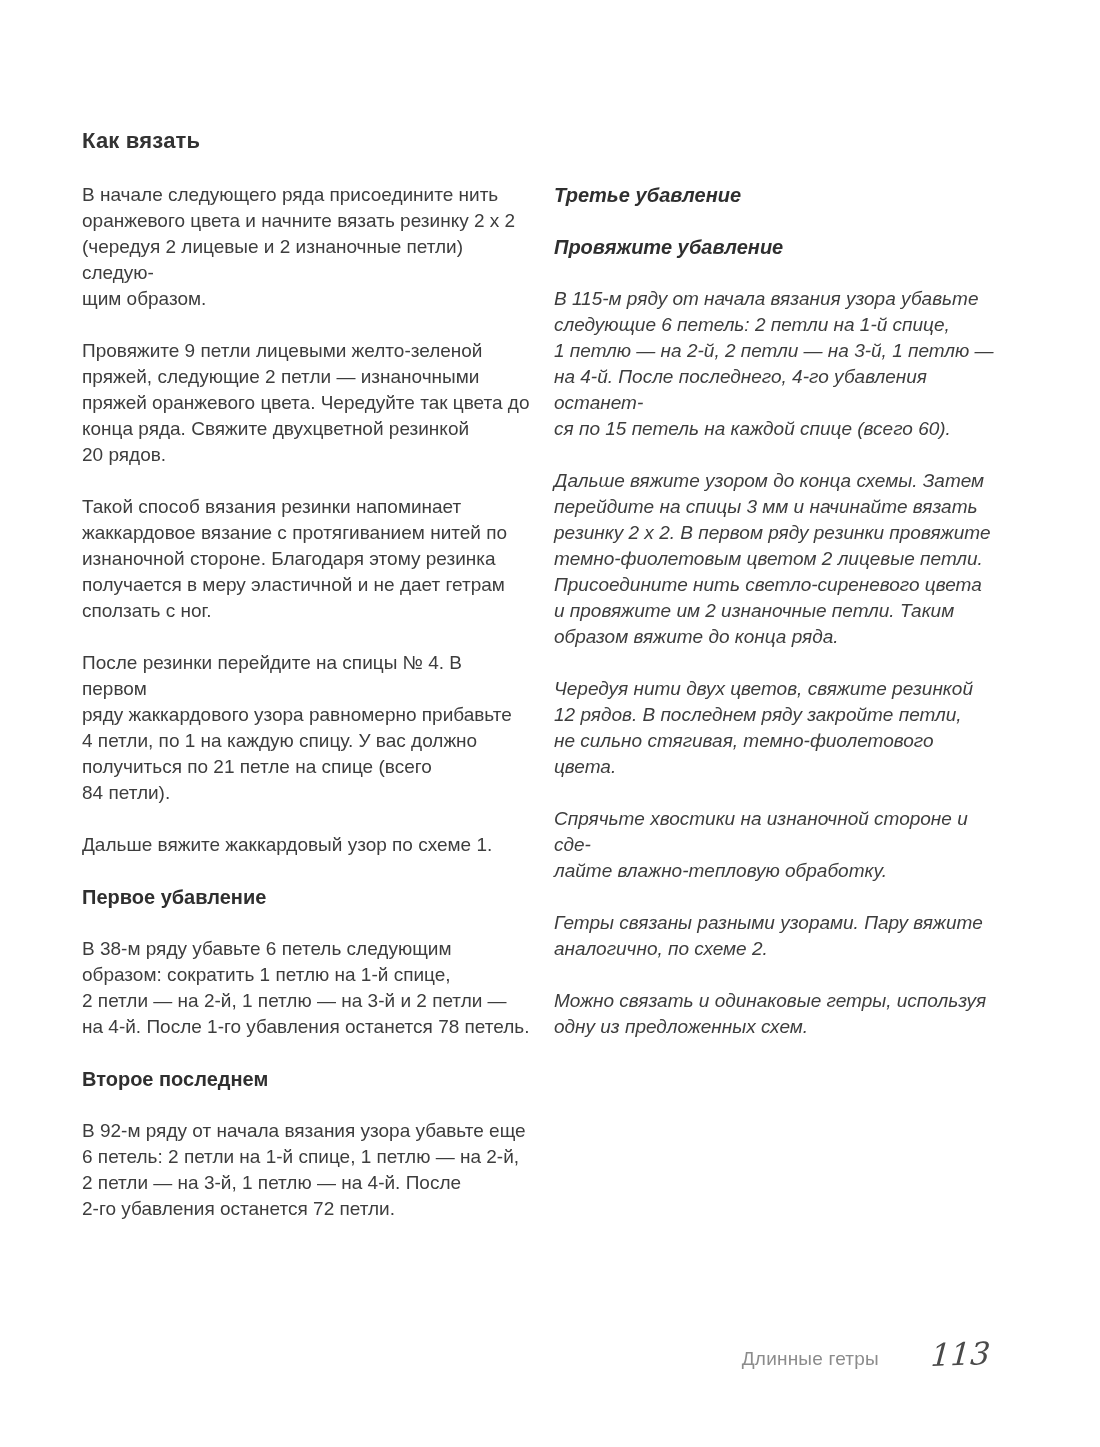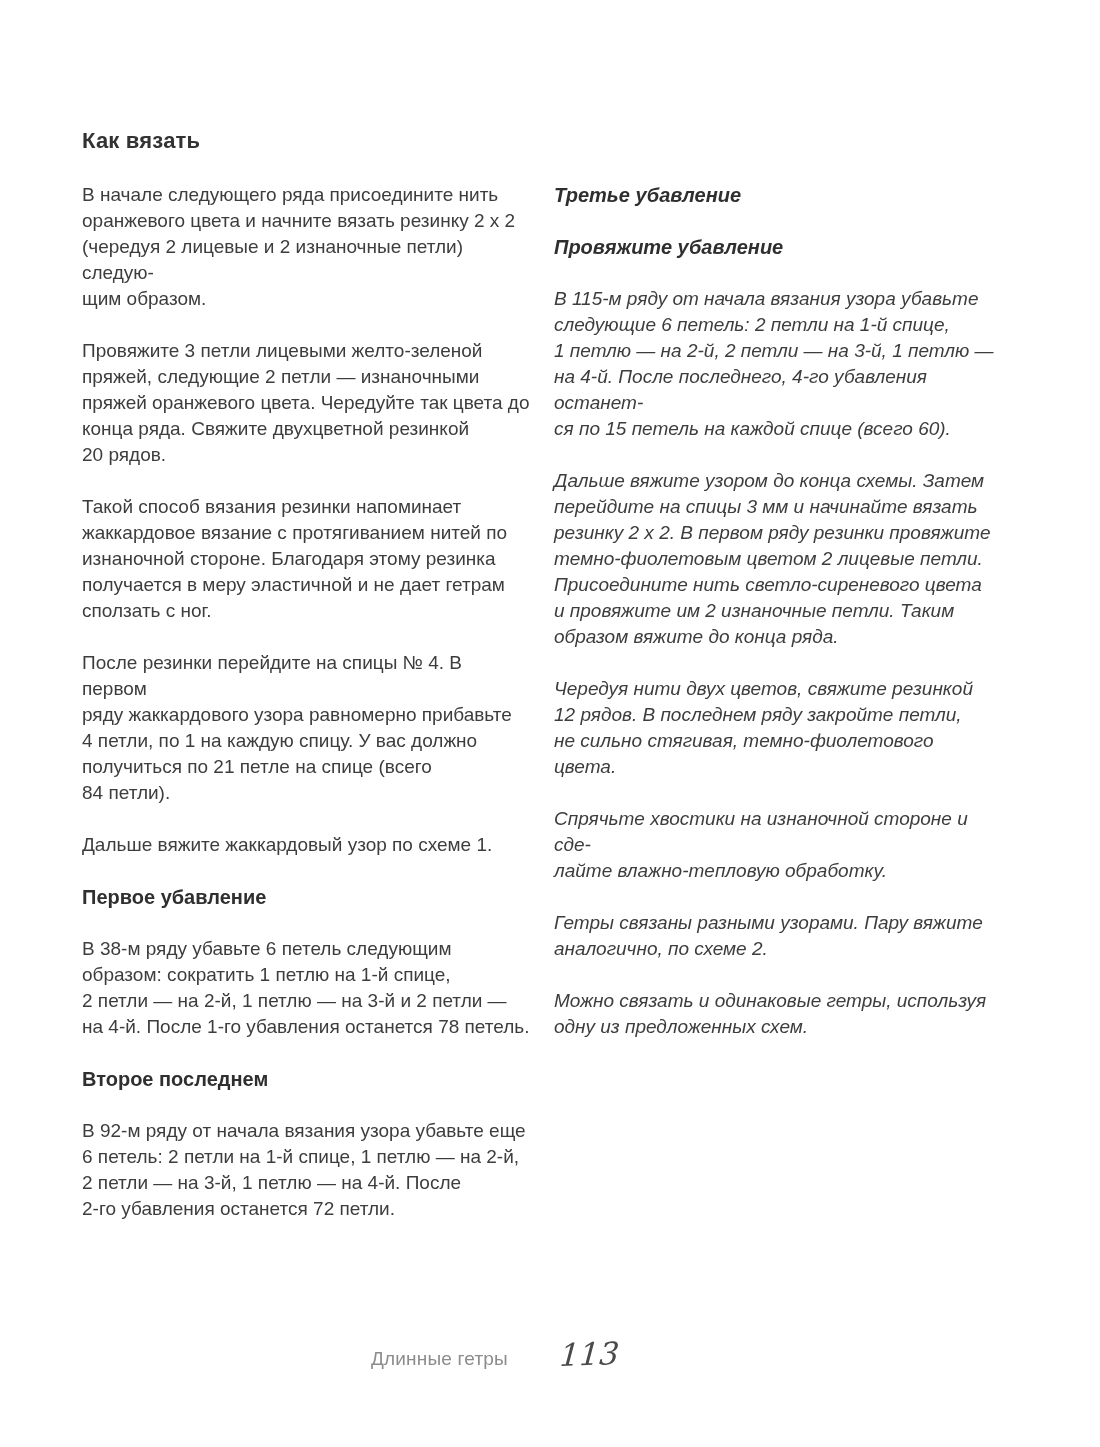--- a/index.html
+++ b/index.html
@@ -58,21 +58,21 @@
   }
   .col-right .sub:first-child {
     margin-top: 0;
   }
   .footer {
     position: absolute;
     top: 1336px;
     left: 0;
     width: 990px;
     display: flex;
-    justify-content: center;
+    justify-content: flex-end;
     align-items: baseline;
     gap: 52px;
   }
   .footer-label {
     font-size: 19px;
     color: #8c8c8c;
     letter-spacing: 0.2px;
   }
   .footer-number {
     font-family: "DejaVu Serif", serif;
@@ -87,21 +87,21 @@
 
 <div class="page">
   <div class="columns">
 
     <div class="col col-left">
       <h1 class="title">Как вязать</h1>
       <p class="body">В начале следующего ряда присоедините нить
 оранжевого цвета и начните вязать резинку 2 х 2
 (чередуя 2 лицевые и 2 изнаночные петли) следую-
 щим образом.</p>
-      <p class="body">Провяжите 3 петли лицевыми желто-зеленой
+      <p class="body">Провяжите 9 петли лицевыми желто-зеленой
 пряжей, следующие 2 петли — изнаночными
 пряжей оранжевого цвета. Чередуйте так цвета до
 конца ряда. Свяжите двухцветной резинкой
 20 рядов.</p>
       <p class="body">Такой способ вязания резинки напоминает
 жаккардовое вязание с протягиванием нитей по
 изнаночной стороне. Благодаря этому резинка
 получается в меру эластичной и не дает гетрам
 сползать с ног.</p>
       <p class="body">После резинки перейдите на спицы № 4. В первом

